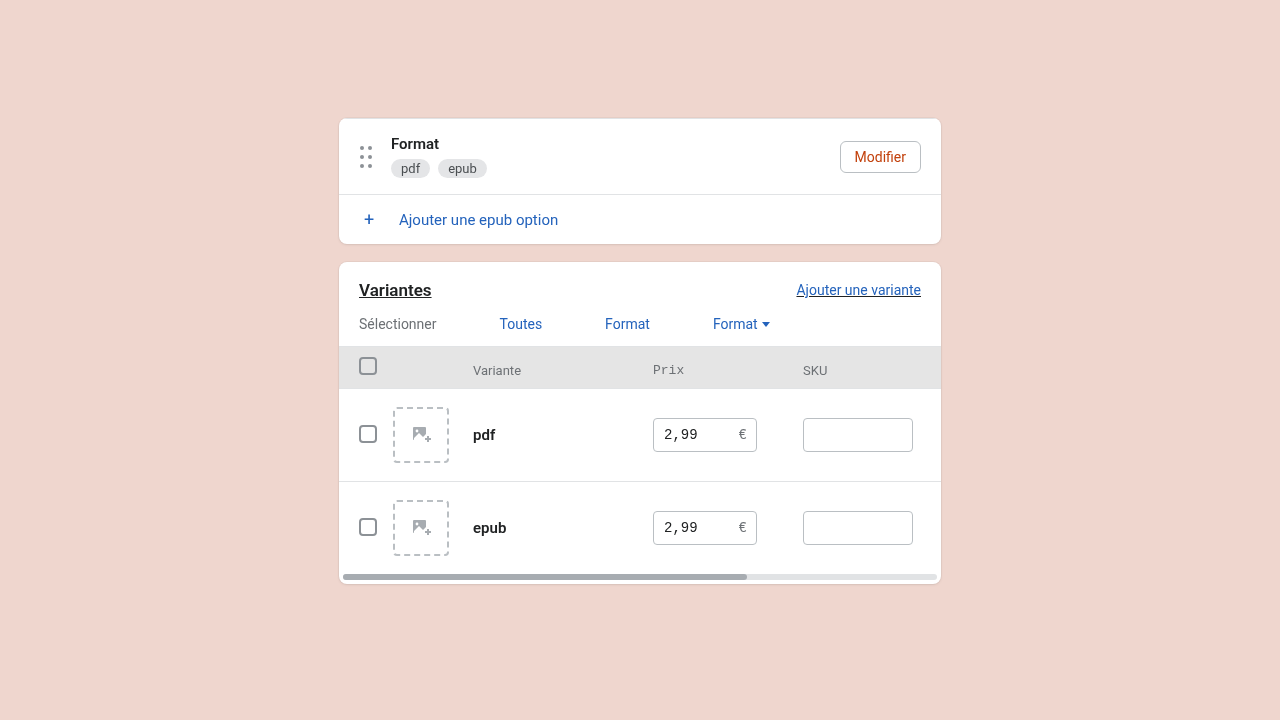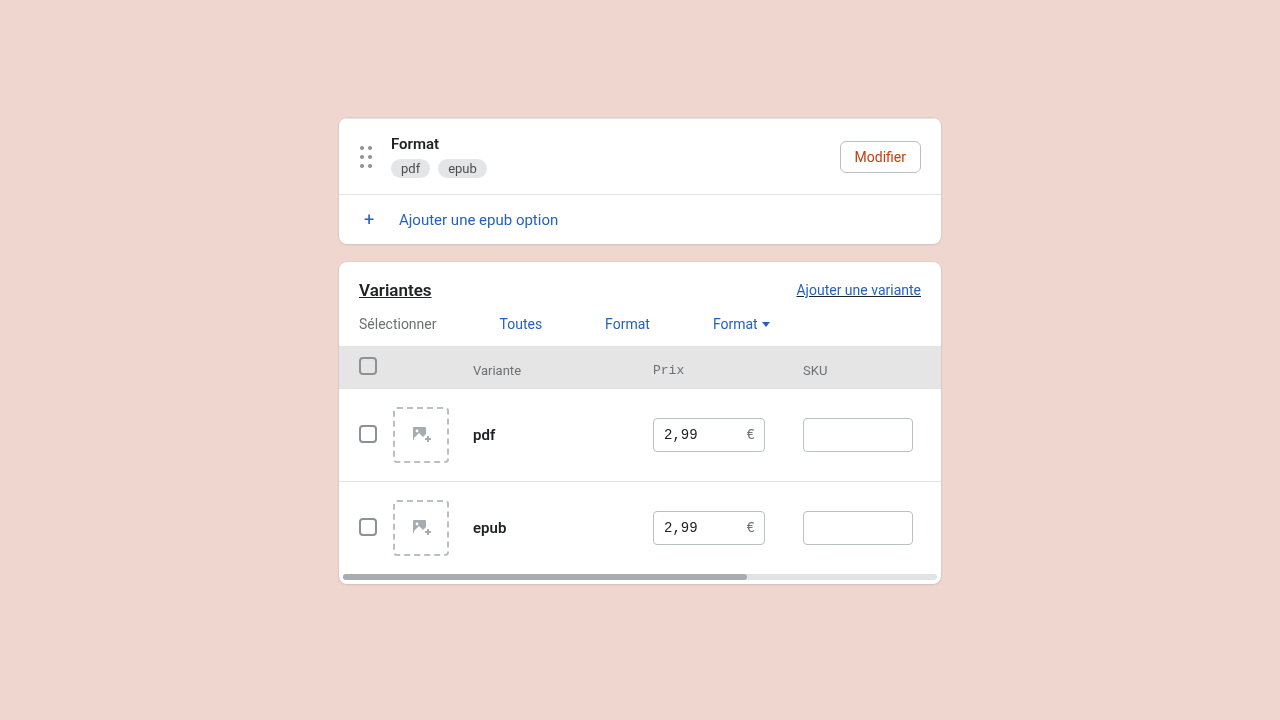--- a/index.html
+++ b/index.html
@@ -177,21 +177,21 @@
     border-radius: 4px;
     display: flex;
     align-items: center;
     justify-content: center;
     cursor: pointer;
   }
   .img-ph svg { display:block; }
   .var-name { font-weight: 600; font-size: 15px; }
   .price-input-wrap {
     position: relative;
-    width: 112px;
+    width: 104px;
   }
   .price-input {
     width: 100%;
     border: 1px solid #babfc3;
     border-radius: 4px;
     padding: 8px 26px 8px 10px;
     font-size: 14px;
     font-family: inherit;
     color: #202223;
   }

